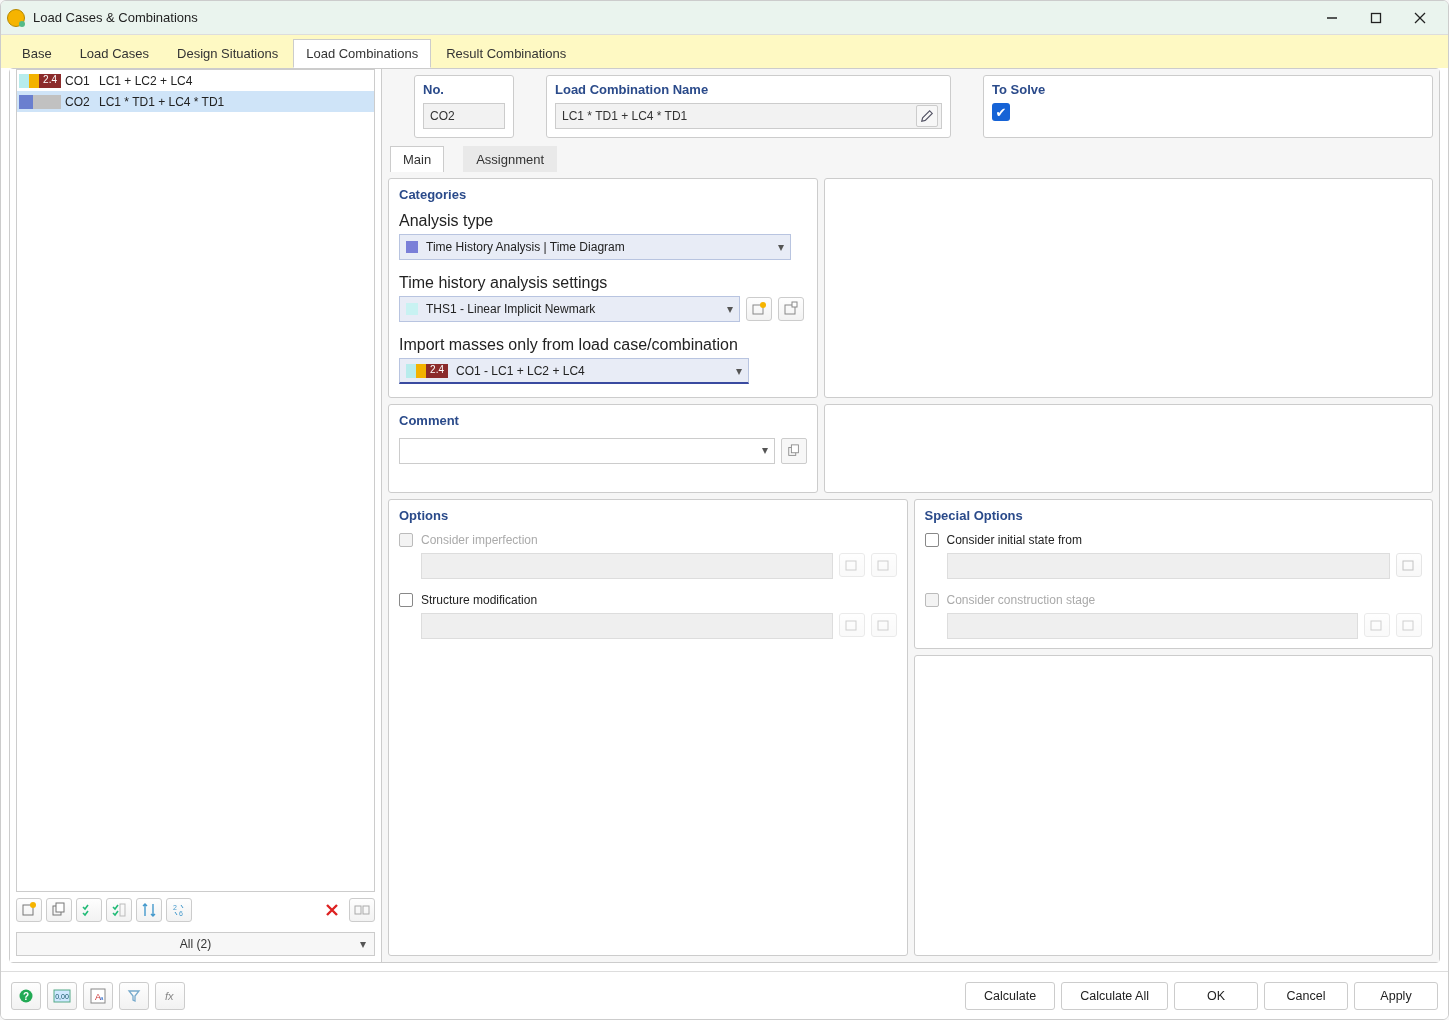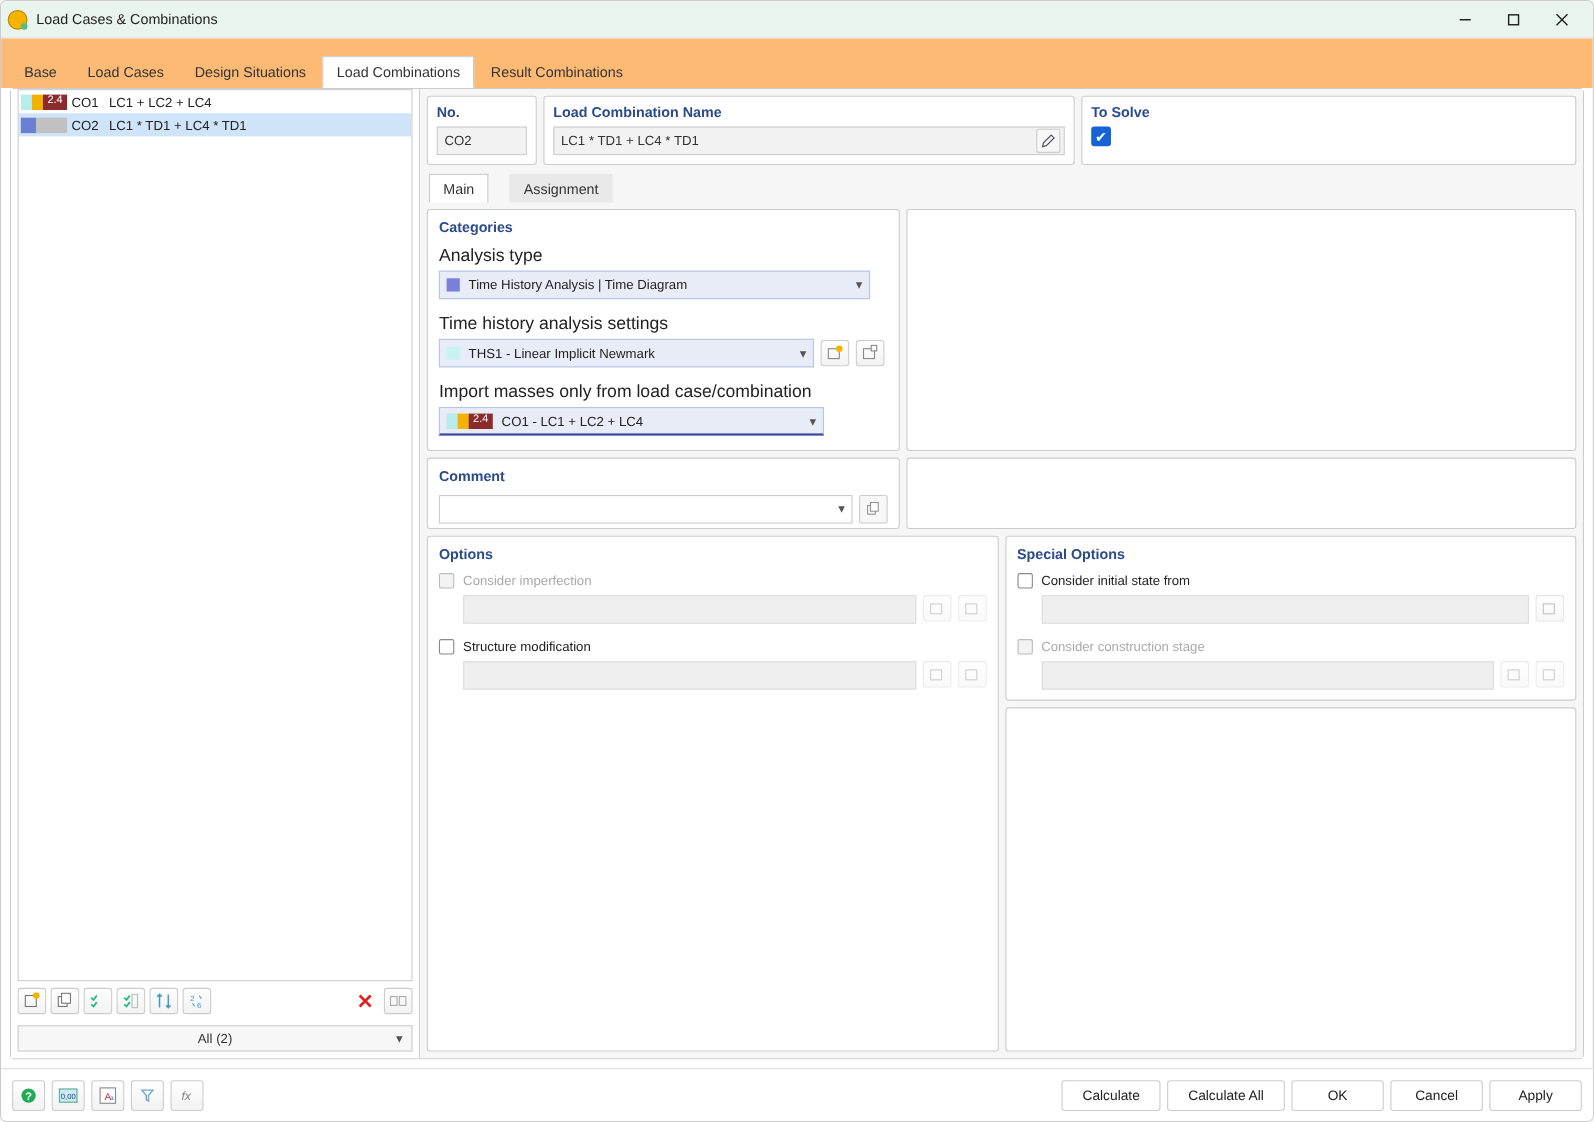--- a/index.html
+++ b/index.html
@@ -7,21 +7,21 @@
 
 .window { width: 1449px; height: 1020px; background: #fff; border: 1px solid #ccc; border-radius: 6px; overflow: hidden; display: flex; flex-direction: column; }
 
 .titlebar { height: 34px; background: linear-gradient(#eaf4ee,#eaf4ee); display: flex; align-items: center; padding: 0 6px; border-bottom: 1px solid #ddd; }
 .titlebar .app-icon { width: 18px; height: 18px; border-radius: 50%; background: #f6b400; border: 1px solid #b58800; margin-right: 8px; position: relative; }
 .titlebar .app-icon::after { content:""; position:absolute; width:6px; height:6px; background:#5b8; border-radius:50%; right:-1px; bottom:-1px; }
 .titlebar .title { font-size: 13px; color: #222; flex: 0 0 auto; }
 .titlebar .spacer { flex: 1; }
 .winbtn { width: 44px; height: 28px; display: flex; align-items: center; justify-content: center; color:#222; }
 
-.tabs-outer { display:flex; padding: 16px 8px 0 8px; gap: 2px; background:#fdba74; }
+.tabs-outer { display:flex; padding: 4px 8px 0 8px; gap: 2px; background:#fef9c3; }
 .tab { padding: 6px 12px 6px 12px; font-size: 13px; color:#333; border:1px solid transparent; border-bottom:none; cursor:default; }
 .tab.active { background:#fff; border-color:#ccc; border-bottom:1px solid #fff; position:relative; z-index:2; }
 .main-area { display:flex; flex:1; min-height:0; border-top:1px solid #ccc; margin:0 8px 8px 8px; border:1px solid #ccc; border-radius:4px; background:#f6f6f6; }
 
 
 .left { width: 372px; border-right:1px solid #ccc; display:flex; flex-direction:column; background:#fff; }
 .left-header { padding:6px 8px 2px 8px; font-size:13px; font-weight:600; color:#2a4a8a; }
 .list { border:1px solid #ccc; margin:0 6px; flex:1; overflow:auto; background:#fff; }
 .list-row { display:flex; align-items:center; height:21px; padding:0 2px; gap:4px; }
 .list-row.selected { background:#cfe4f8; }
@@ -34,40 +34,40 @@
 .tbtn svg { width:16px; height:16px; }
 .tspacer { flex:1; }
 
 .filter-row { padding:4px 6px 6px 6px; }
 .filter-select { width:100%; height:24px; border:1px solid #ccc; background:#f7f7f7; display:flex; align-items:center; justify-content:center; position:relative; font-size:12px; color:#333; }
 .filter-select::after { content:"▾"; position:absolute; right:8px; color:#555; }
 
 
 .right { flex:1; display:flex; flex-direction:column; padding:6px 6px 6px 6px; gap:6px; background:#f6f6f6; }
 .toprow { display:flex; gap:6px; }
-.card { background:#fff; border:1px solid #ccc; border-radius:3px; padding:6px 8px 8px 8px; }
+.card { background:#fff; border:1px solid #ccc; border-radius:3px; padding:6px 8px 8px 8px;margin-left:26px; }
 .card .hlabel { color:#2a4a8a; font-size:13px; font-weight:600; margin-bottom:6px; }
 .inp { height:26px; border:1px solid #ccc; background:#f2f2f2; padding:0 6px; display:flex; align-items:center; color:#333; }
 
 .no-card { width:100px; }
 .name-card { flex:1; position:relative; }
 .name-card .inp { padding-right:32px; }
 .edit-ico { position:absolute; right:12px; bottom:10px; width:22px; height:22px; border:1px solid #ccc; border-radius:2px; background:#f7f7f7; display:flex; align-items:center; justify-content:center; }
 .solve-card { width:450px; }
 .chk { width:18px; height:18px; border-radius:3px; background:#1663d6; display:flex; align-items:center; justify-content:center; color:#fff; font-size:13px; }
 
 .subtabs { display:flex; gap:19px; margin-left:2px; margin-top:2px;}
 .subtab { padding:5px 12px; font-size:13px; color:#333; border:1px solid transparent; border-bottom:none; background:#e9e9e9; }
 .subtab.active { background:#fff; border-color:#ccc; }
 
 .cols { display:flex; gap:6px; }
 .colL { width:430px; display:flex; flex-direction:column; gap:6px; }
 .colR { flex:1; display:flex; flex-direction:column; gap:6px; }
 
-.panel { background:#fff; border:1px solid #ccc; border-radius:3px; padding:8px 10px 4px 10px; }
+.panel { background:#fff; border:1px solid #ccc; border-radius:3px; padding:8px 10px 28px 10px; }
 .panel .ptitle { color:#2a4a8a; font-size:13px; font-weight:600; margin-bottom:10px; }
 .plabel { font-size:16px; color:#222; margin-bottom:4px; }
 
 .dd { height:26px; border:1px solid #b8c4e0; background:#e8ecf6; display:flex; align-items:center; padding:0 20px 0 6px; position:relative; font-size:12px; }
 .dd::after { content:"▾"; position:absolute; right:6px; color:#555; }
 .dd .dswatch { width:12px; height:12px; margin-right:8px; }
 .dd.import { border-bottom:2px solid #3a4aa0; }
 
 .row-inline { display:flex; align-items:center; gap:6px; }
 .row-inline .dd { flex:1; }

